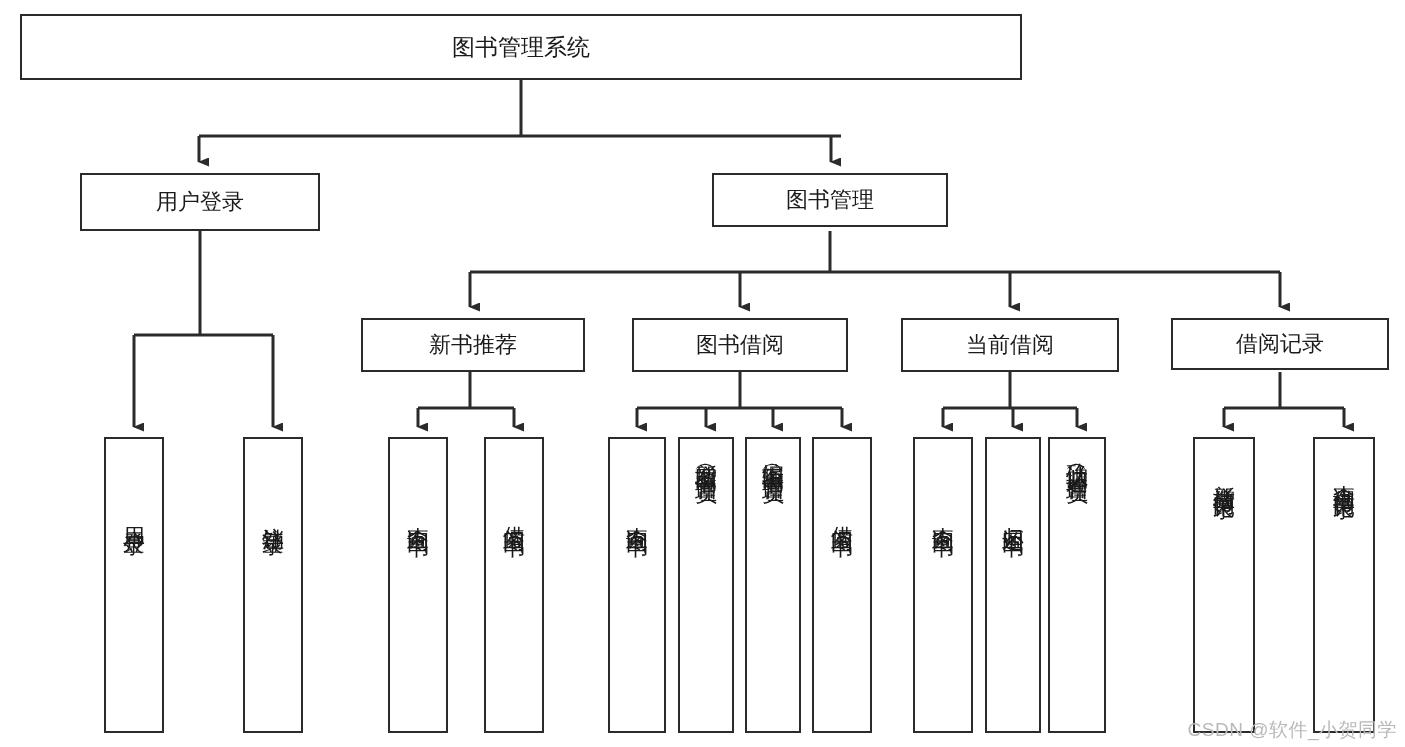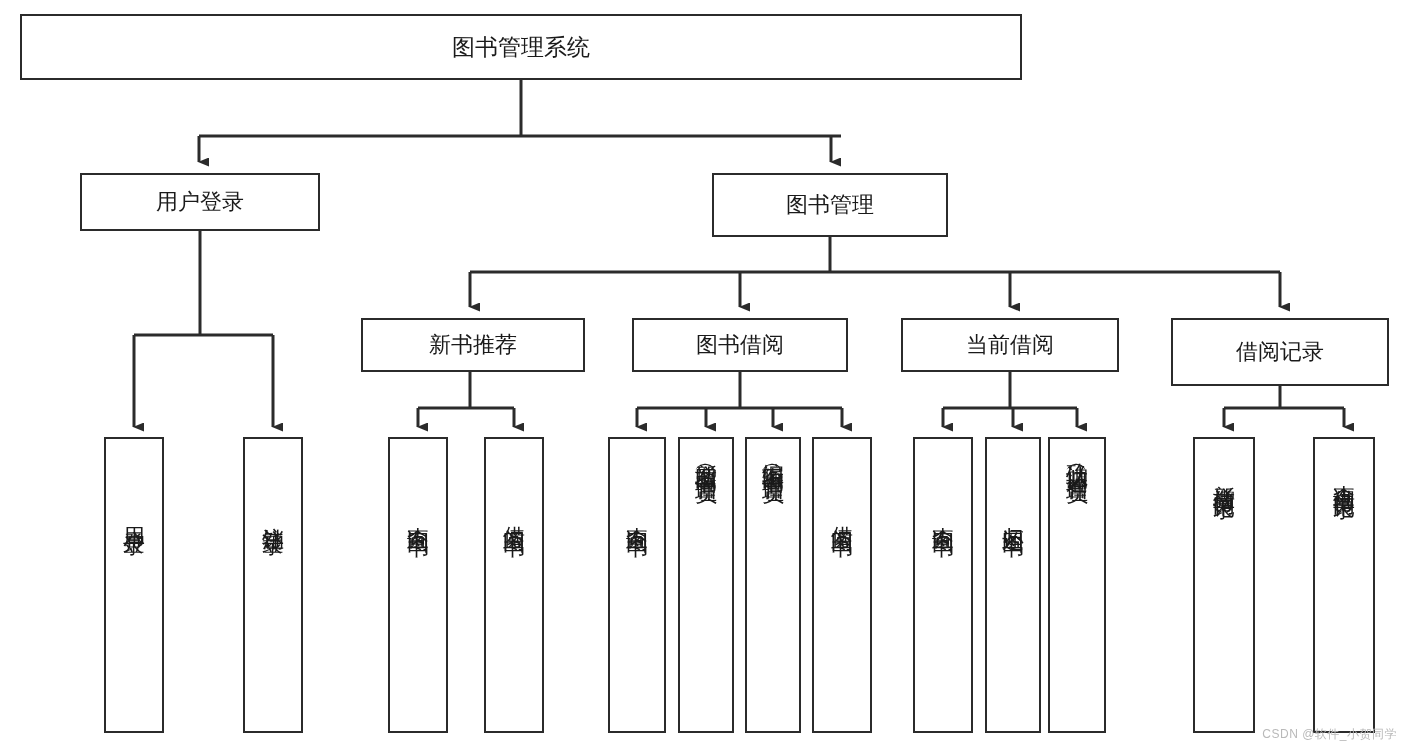--- a/index.html
+++ b/index.html
@@ -53,21 +53,21 @@
     text-orientation: upright;
     font-size: 22px;
     letter-spacing: 3px;
     line-height: 1.0;
   }
   .leaf.tall-text { padding-top: 4px; }
   .watermark {
     position: absolute;
     right: 8px;
     bottom: 4px;
-    font-size: 12px;
+    font-size: 19px;
     color: #b9b9b9;
     white-space: nowrap;
     letter-spacing: 0.5px;
   }
 </style>
 </head>
 <body>
 
 <div id="diagram-root">
 
@@ -121,34 +121,34 @@
     </g>
   </svg>
 
   <div class="node-box lvl0" style="left:20px; top:14px; width:1002px; height:66px;">
     <span class="node-label">图书管理系统</span>
   </div>
 
   <div class="node-box lvl1" style="left:80px; top:173px; width:240px; height:58px;">
     <span class="node-label">用户登录</span>
   </div>
-  <div class="node-box lvl1" style="left:712px; top:173px; width:236px; height:64px;">
+  <div class="node-box lvl1" style="left:712px; top:173px; width:236px; height:54px;">
     <span class="node-label">图书管理</span>
   </div>
 
   <div class="node-box lvl1" style="left:361px; top:318px; width:224px; height:54px;">
     <span class="node-label">新书推荐</span>
   </div>
   <div class="node-box lvl1" style="left:901px; top:318px; width:218px; height:54px;">
     <span class="node-label">当前借阅</span>
   </div>
   <div class="node-box lvl1" style="left:632px; top:318px; width:216px; height:54px;">
     <span class="node-label">图书借阅</span>
   </div>
-  <div class="node-box lvl1" style="left:1171px; top:318px; width:218px; height:68px;">
+  <div class="node-box lvl1" style="left:1171px; top:318px; width:218px; height:52px;">
     <span class="node-label">借阅记录</span>
   </div>
 
   <div class="node-box leaf" style="left:104px; top:437px; width:60px; height:296px; padding-top:70px;">
     <span class="node-label">用户登录</span>
   </div>
   <div class="node-box leaf" style="left:243px; top:437px; width:60px; height:296px; padding-top:70px;">
     <span class="node-label">注销登录</span>
   </div>
 

